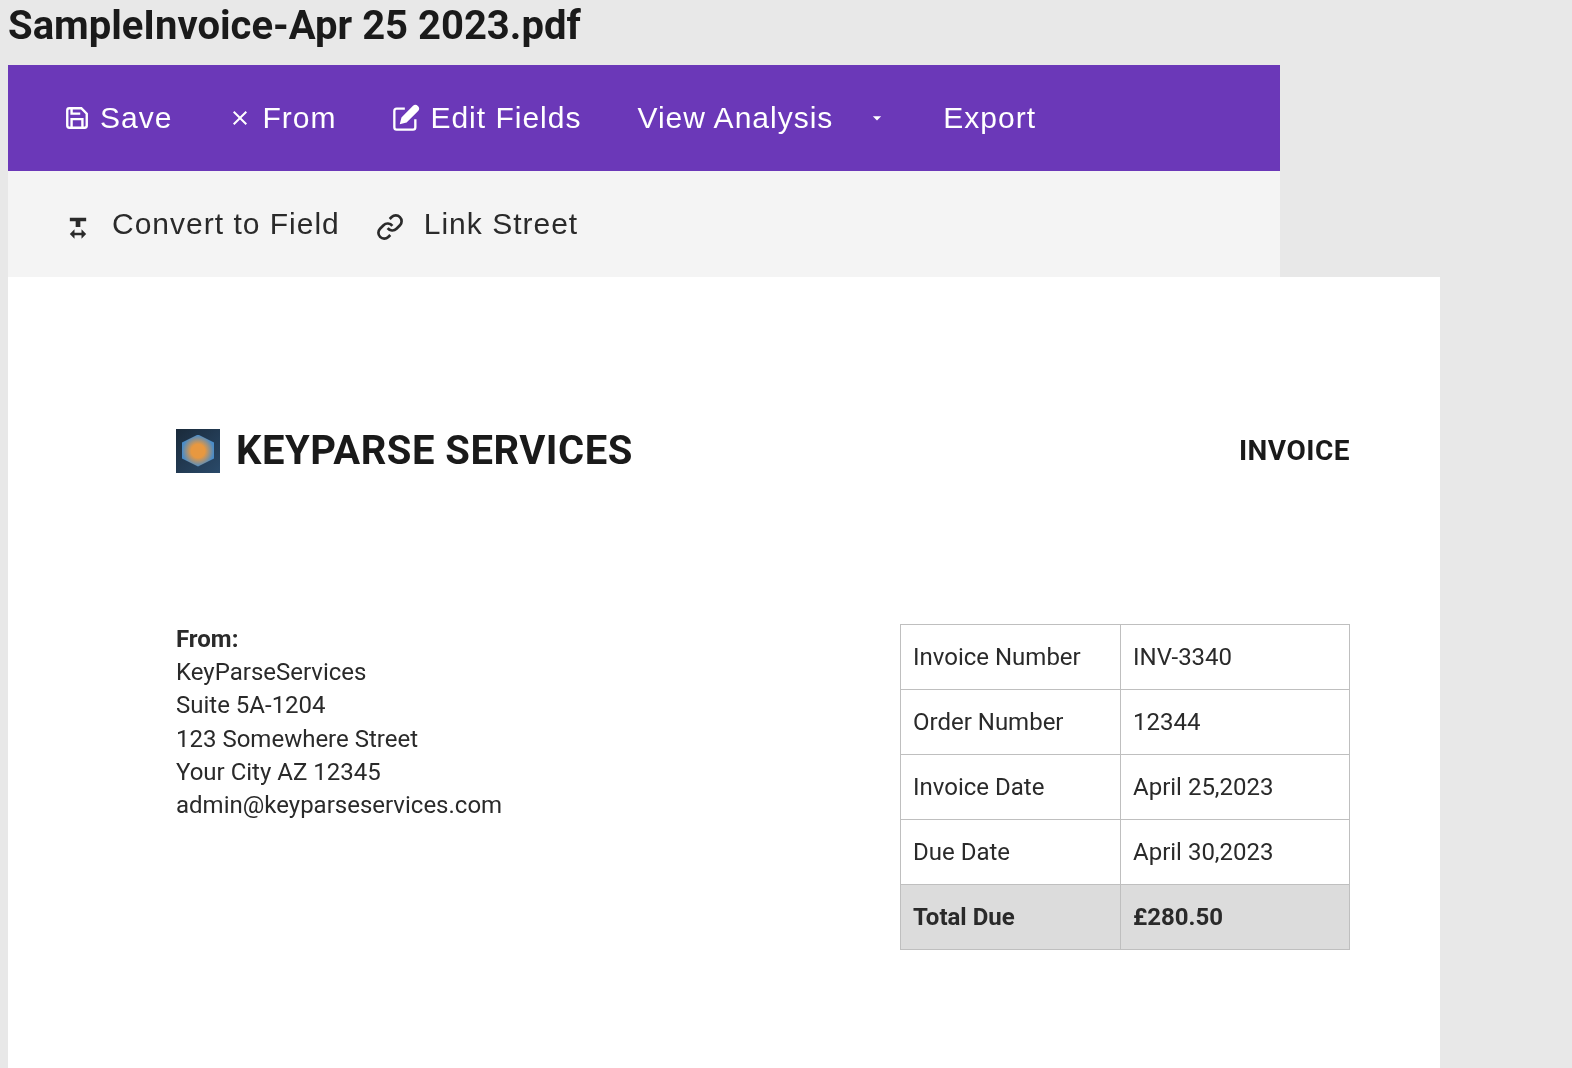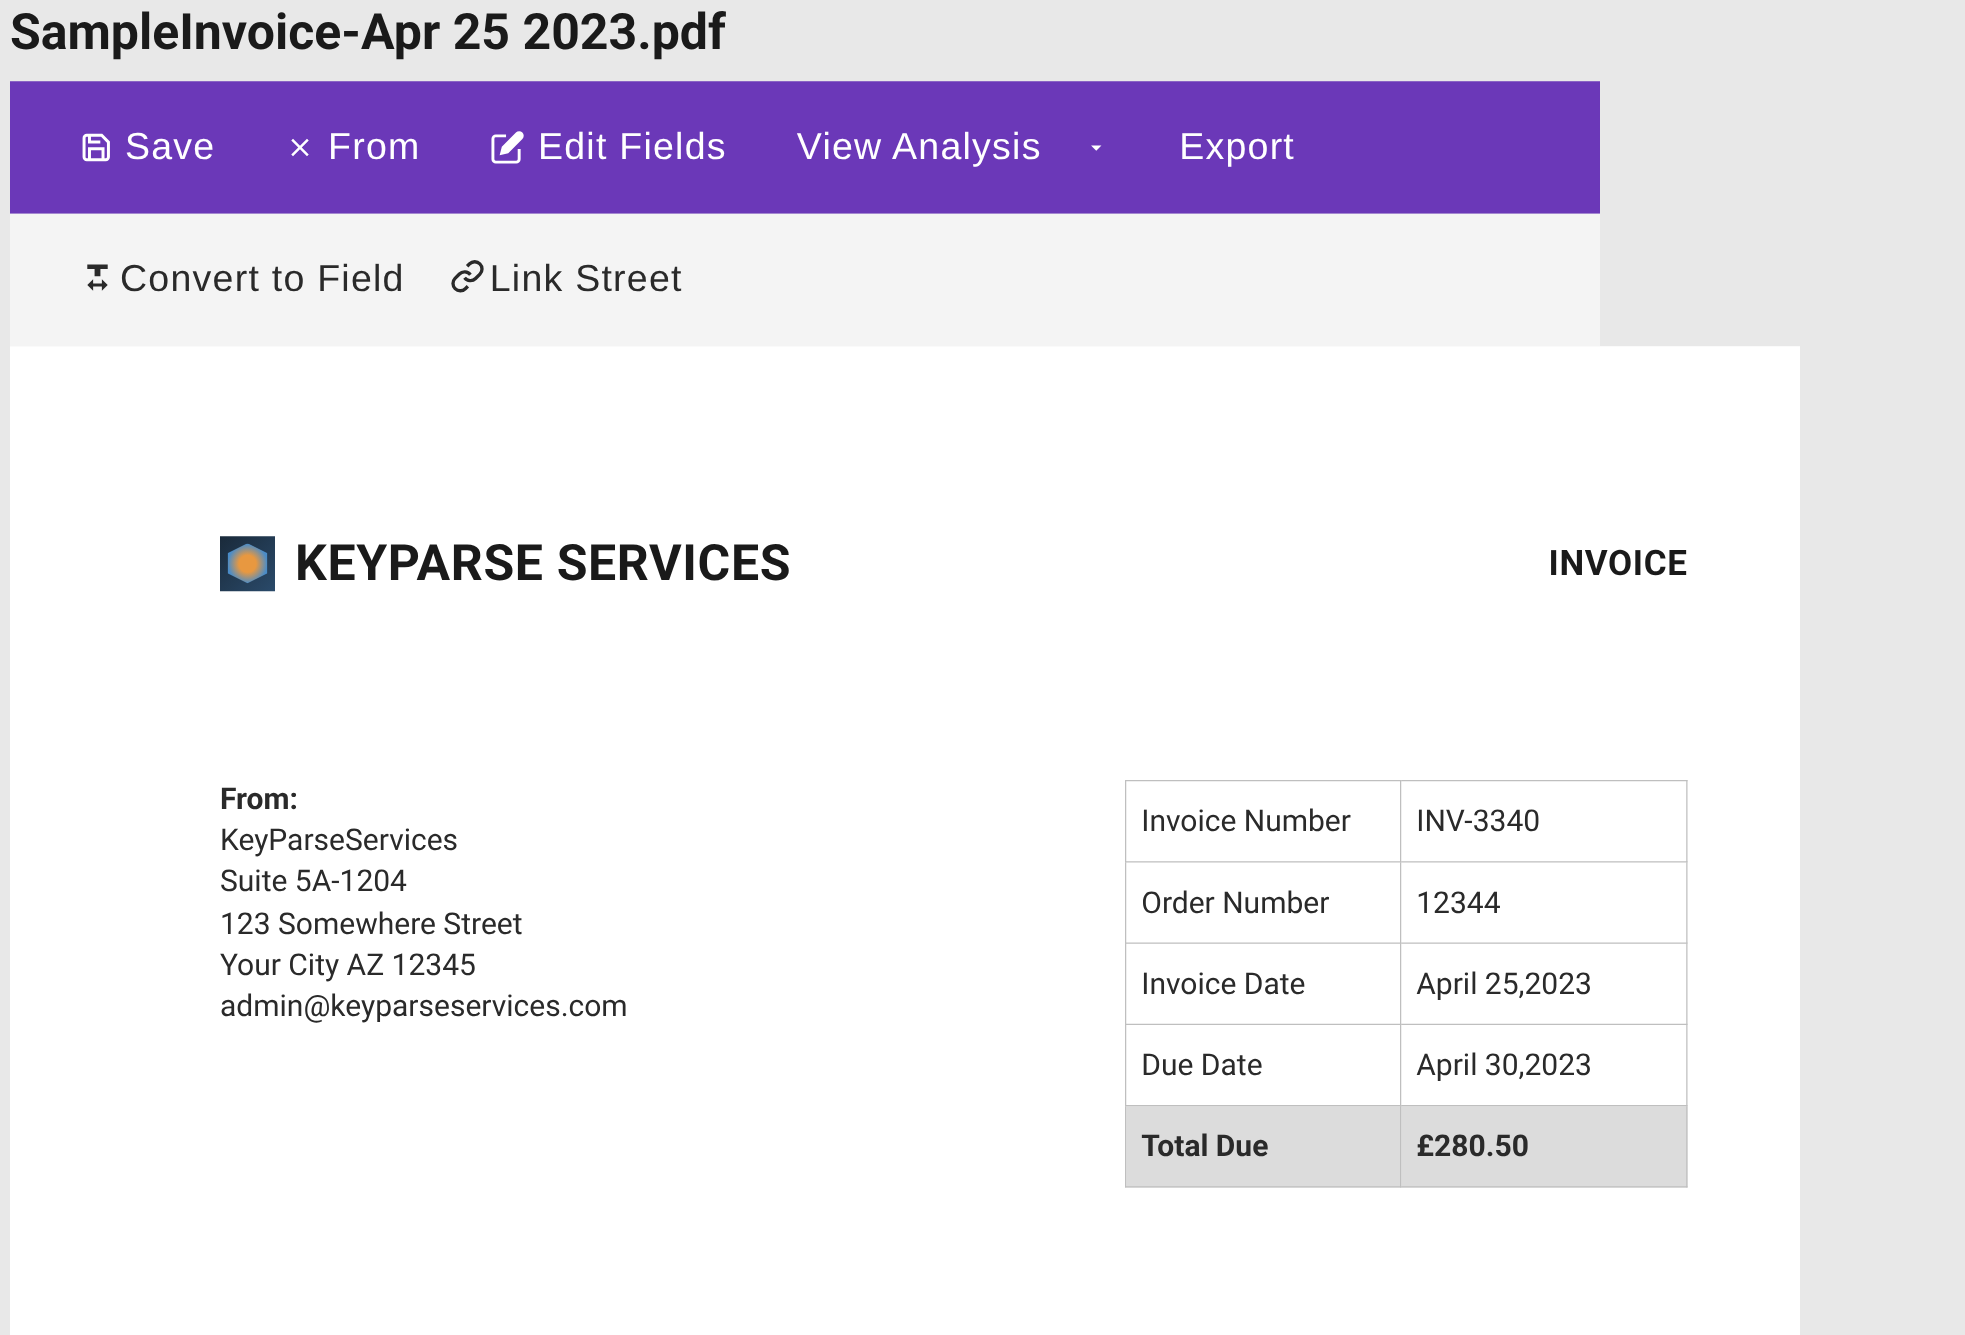--- a/index.html
+++ b/index.html
@@ -52,22 +52,22 @@
       background: #f4f4f4;
       padding: 36px 56px;
       display: flex;
       align-items: center;
       gap: 36px;
       margin: 0 8px 0 8px;
       width: 1272px;
     }
     .secondary-button {
       display: inline-flex;
-      align-items: flex-start;
-      gap: 4px;
+      align-items: flex-end;
+      gap: 20px;
       color: #2a2a2a;
       font-size: 30px;
       font-weight: 500;
       letter-spacing: 1px;
       cursor: pointer;
       background: none;
       border: none;
     }
     .document-area {
       margin: 0 8px 0 8px;

